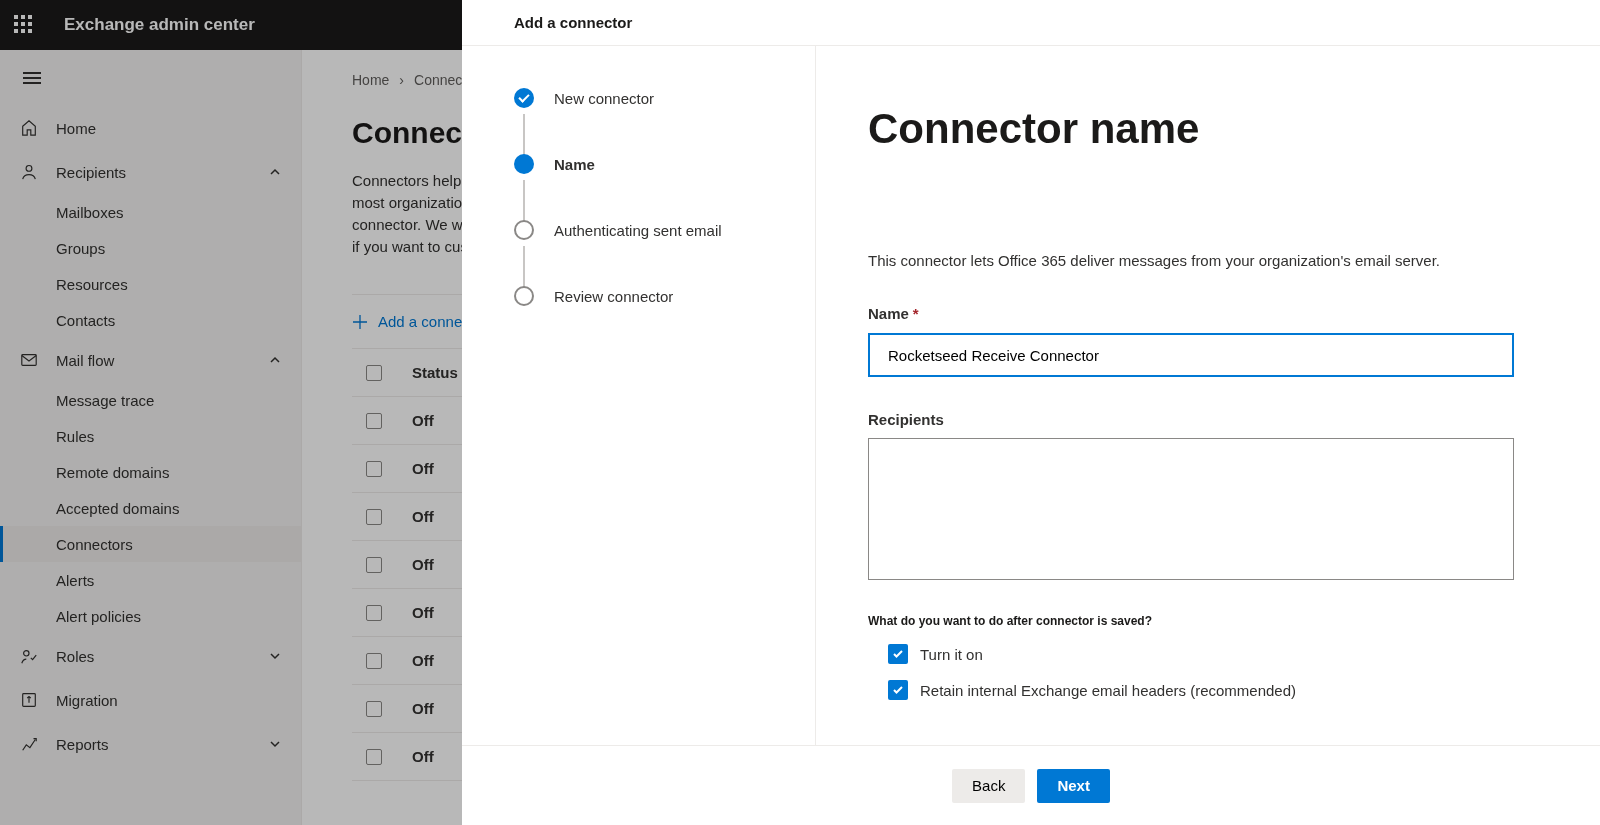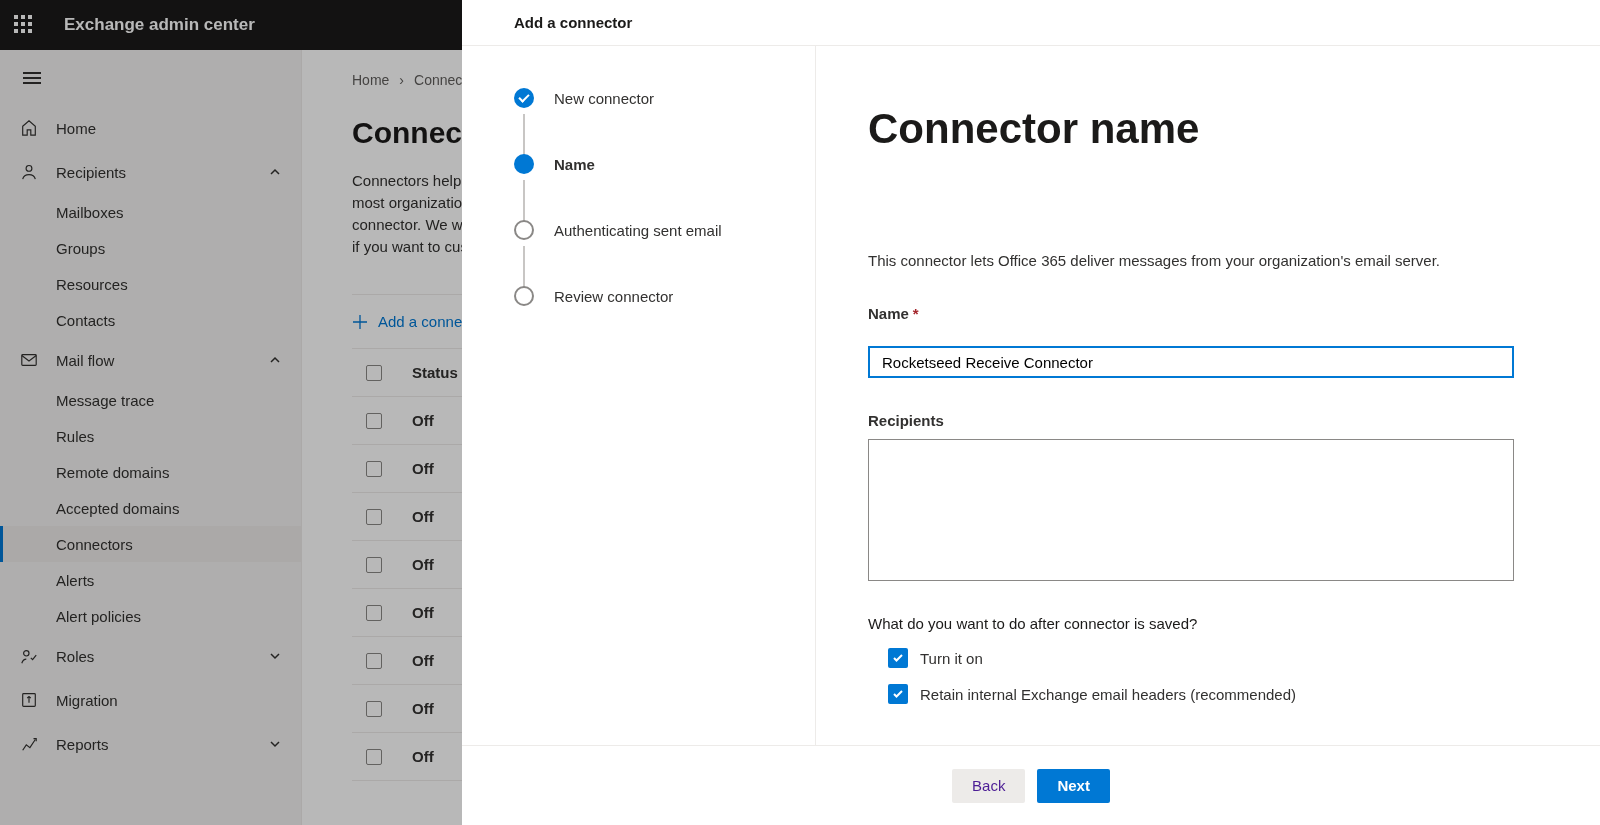--- a/index.html
+++ b/index.html
@@ -56,31 +56,31 @@
 .sc-cur { background:#0078d4; }
 .sc-todo { border:2px solid #8a8886; background:#fff; }
 .sl { font-size:15px; color:#323130; }
 .step-cur .sl { font-weight:700; }
 
 .form { flex:1; padding:60px 86px 0 52px; display:flex; flex-direction:column; }
 .ftitle { font-size:42px; font-weight:700; color:#1b1a19; line-height:1.1; }
 .flead  { font-size:15px; color:#323130; margin-top:100px; }
 .flabel { font-size:15px; font-weight:600; color:#323130; margin-top:36px; }
 .req { color:#a4262c; margin-left:4px; }
-.finput { width:100%; height:32px; border:2px solid #0078d4; padding:0 12px; font-size:15px; margin-top:24px; outline:none; }
+.finput { width:100%; height:44px; border:2px solid #0078d4; padding:0 18px; font-size:15px; margin-top:11px; outline:none; }
 .flabel2 { font-size:15px; font-weight:600; color:#323130; margin-top:34px; }
 .ftext { width:100%; height:142px; border:1px solid #8a8886; resize:none; margin-top:10px; padding:8px 10px; font-size:15px; font-family:inherit; outline:none; }
-.fq { font-size:15px; font-weight:400; color:#1b1a19; margin-top:34px; }
+.fq { font-size:12px; font-weight:700; color:#1b1a19; margin-top:34px; }
 .fchk { display:flex; align-items:center; margin-top:16px; font-size:15px; color:#323130;padding-left:20px; }
 .fchk .cbox { width:20px; height:20px; border-radius:2px; background:#0078d4; margin-right:12px; display:flex; align-items:center; justify-content:center; cursor:pointer; }
 .fchk .cbox svg { width:12px; height:12px; }
 
 .footer { height:80px; border-top:1px solid #edebe9; display:flex; align-items:center; justify-content:center; gap:12px; }
 .btn { height:34px; padding:0 20px; font-size:15px; border:none; cursor:pointer; border-radius:2px; font-family:inherit; }
-.btn-secondary { background:#edebe9; color:#4c1d95; }
+.btn-secondary { background:#edebe9; color:#000000; }
 .btn-primary { background:#0078d4; color:#fff; font-weight:600; }
 </style>
 </head>
 <body>
 
 <div class="topbar">
   <div class="waffle">
     <div class="wdot"></div>
       <div class="wdot"></div>
       <div class="wdot"></div>

